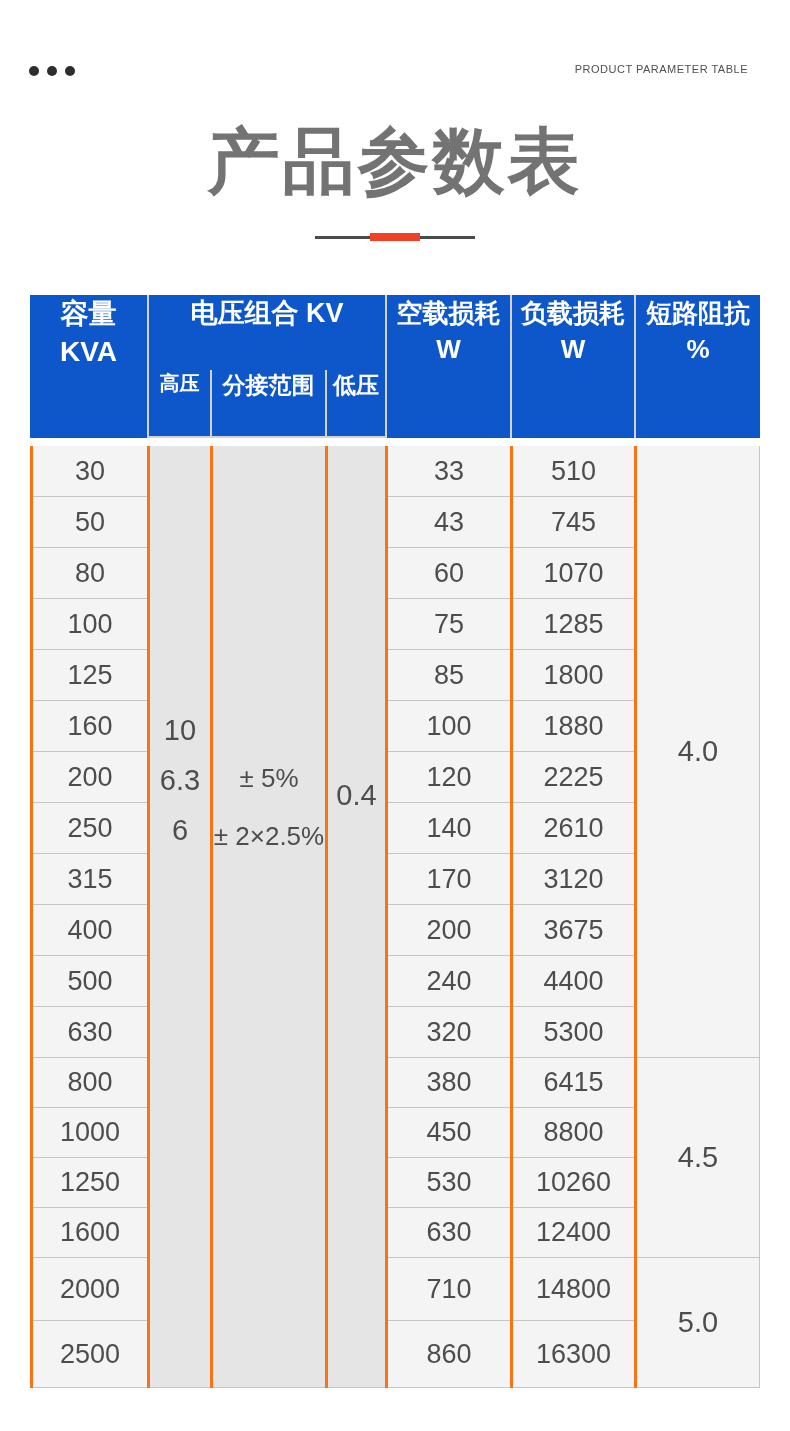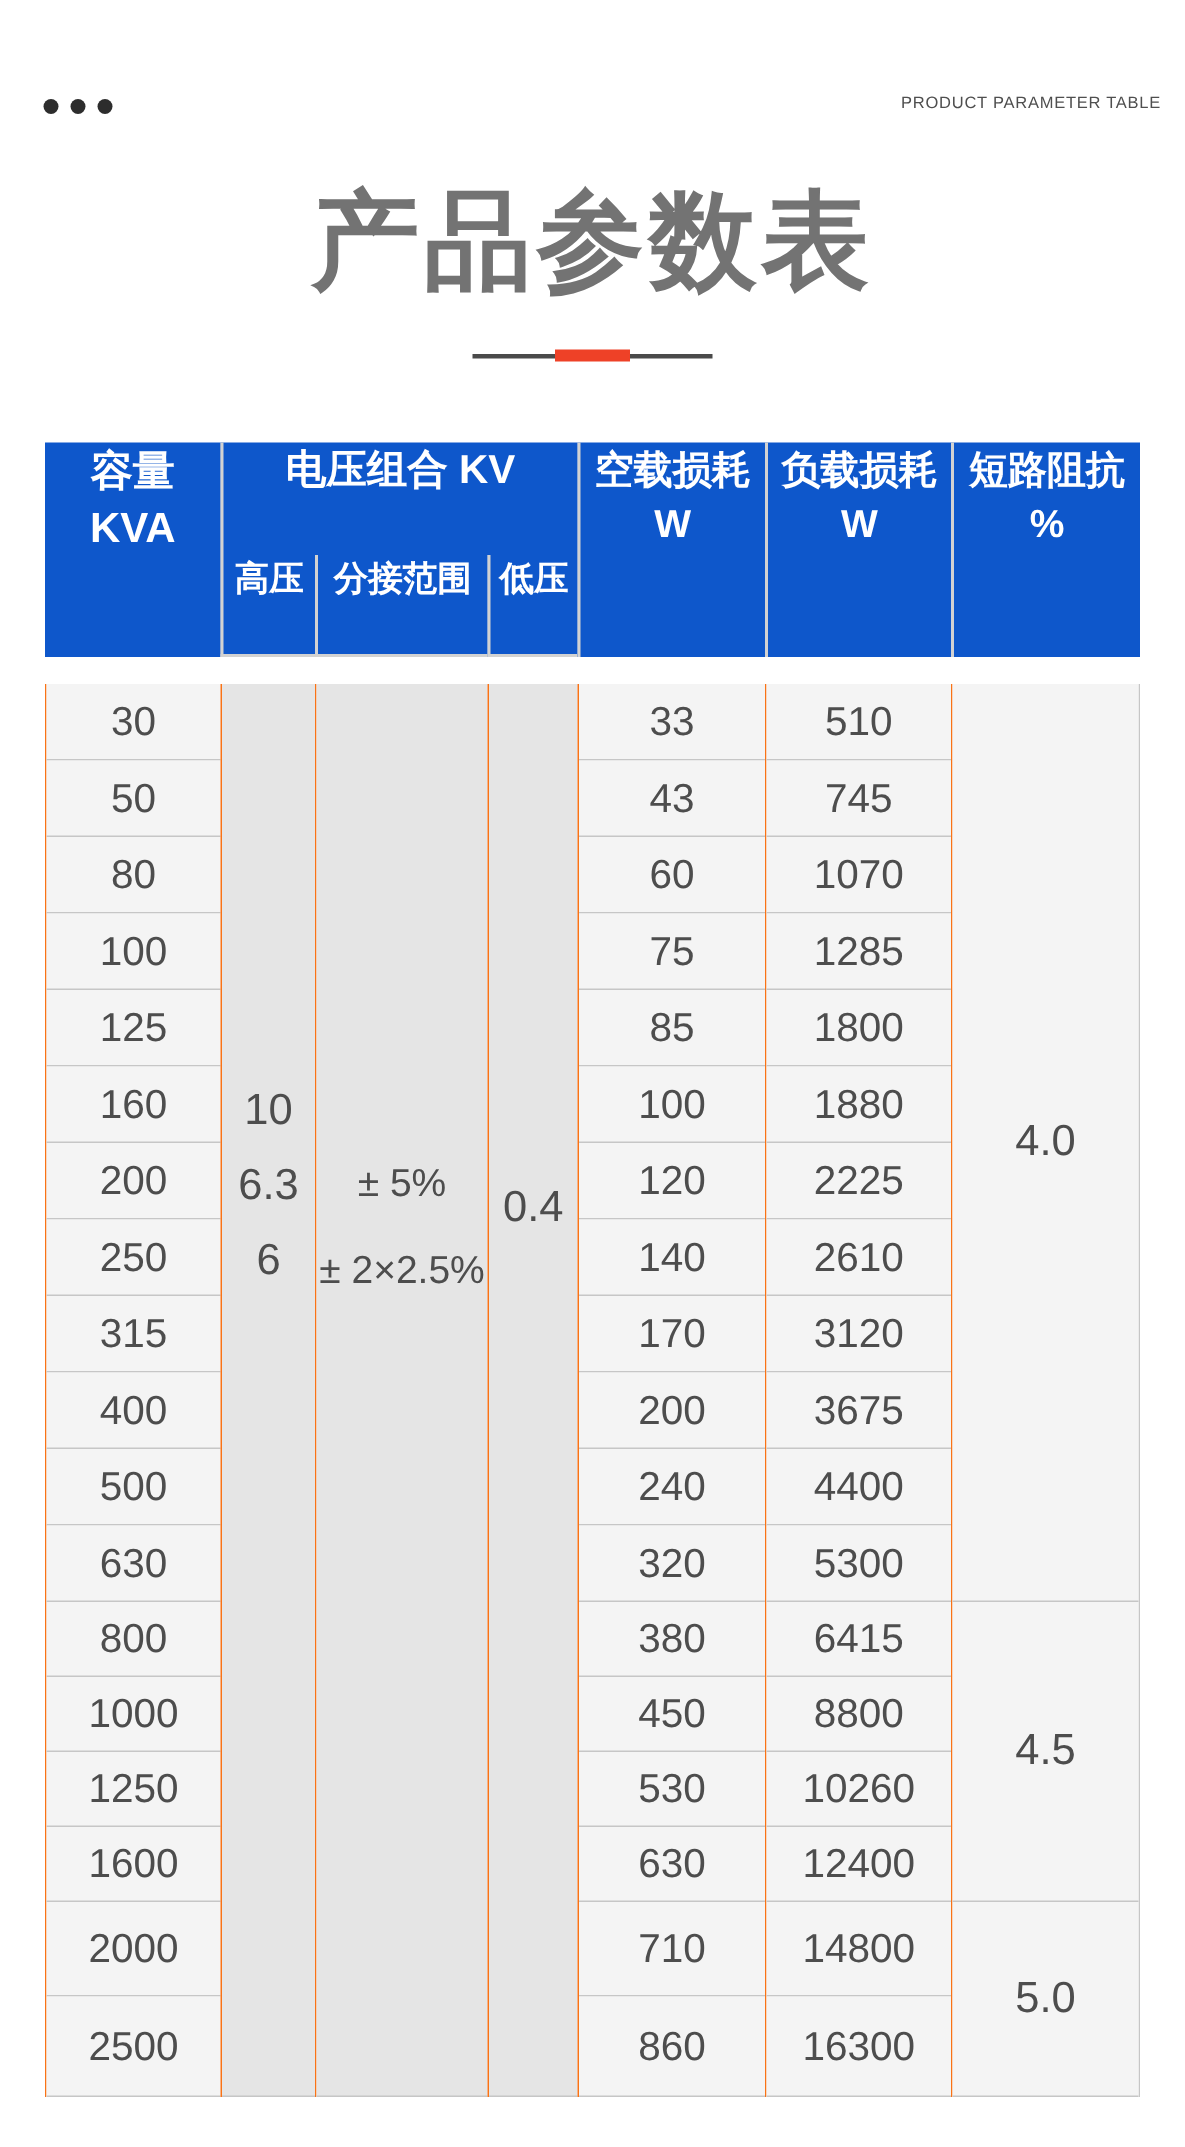--- a/index.html
+++ b/index.html
@@ -1,43 +1,43 @@
 <!DOCTYPE html>
 <html><head>
 <meta charset="utf-8">
 <style>
   html,body{margin:0;padding:0;background:#fff;}
   .page{position:relative;width:790px;height:1431px;background:#ffffff;overflow:hidden;
         font-family:"Liberation Sans","DejaVu Sans",sans-serif;}
   
   .dots{position:absolute;left:29px;top:66px;display:flex;gap:8px;}
   .dot{width:10px;height:10px;border-radius:50%;background:#2d2d2d;}
-  .eyebrow{position:absolute;top:63px;right:16px;font-size:11px;color:#4f4f4f;letter-spacing:.5px;}
+  .eyebrow{position:absolute;top:63px;right:42px;font-size:11px;color:#4f4f4f;letter-spacing:.5px;}
   
   .page-title{position:absolute;top:118px;left:0;width:790px;text-align:center;
               font-size:72px;font-weight:900;color:#737373;letter-spacing:3px;line-height:1.2;}
   .underline{position:absolute;top:236px;left:50%;transform:translateX(-50%);
              width:160px;height:3px;background:#4a4a4a;}
   .underline-red{position:absolute;top:233px;left:50%;transform:translateX(-50%);
              width:50px;height:8px;background:#ee4127;}
   
   .th{position:absolute;background:#0e57cb;color:#fff;display:flex;flex-direction:column;
       align-items:center;justify-content:flex-start;font-weight:bold;box-sizing:border-box;text-align:center;}
   .divL{border-left:2px solid #d2d2d2;}
   .divB{border-bottom:2px solid #d2d2d2;}
   #th-capacity{left:30px;top:295px;width:117px;height:143px;font-size:28px;line-height:38px;}
   #th-vgroup{left:147px;top:295px;width:238px;height:75px;font-size:27px;}
-  #th-hv{left:147px;top:370px;width:63px;height:68px;font-size:23px;}
+  #th-hv{left:147px;top:370px;width:63px;height:68px;font-size:20px;}
   #th-tap{left:210px;top:370px;width:115px;height:68px;font-size:23px;}
   #th-lv{left:325px;top:370px;width:60px;height:68px;font-size:23px;}
   #th-noload{left:385px;top:295px;width:125px;height:143px;font-size:26px;line-height:36px;}
   #th-load{left:510px;top:295px;width:124px;height:143px;font-size:26px;line-height:36px;}
   #th-imp{left:634px;top:295px;width:126px;height:143px;font-size:26px;line-height:36px;}
   
-  .col{position:absolute;top:456px;box-sizing:border-box;border-left:1px solid #f97316;}
+  .col{position:absolute;top:446px;box-sizing:border-box;border-left:3px solid #f97316;}
   #col-capacity{left:30px;width:117px;}
   #col-hv{left:147px;width:63px;}
   #col-tap{left:210px;width:115px;}
   #col-lv{left:325px;width:60px;}
   #col-noload{left:385px;width:125px;}
   #col-load{left:510px;width:124px;}
   #col-imp{left:634px;width:126px;border-right:1px solid #c6c6c6;}
   .c{box-sizing:border-box;border-bottom:1px solid #c6c6c6;background:#f4f4f4;
      display:flex;align-items:center;justify-content:center;
      height:51px;font-size:27px;color:#4d4d4d;}

